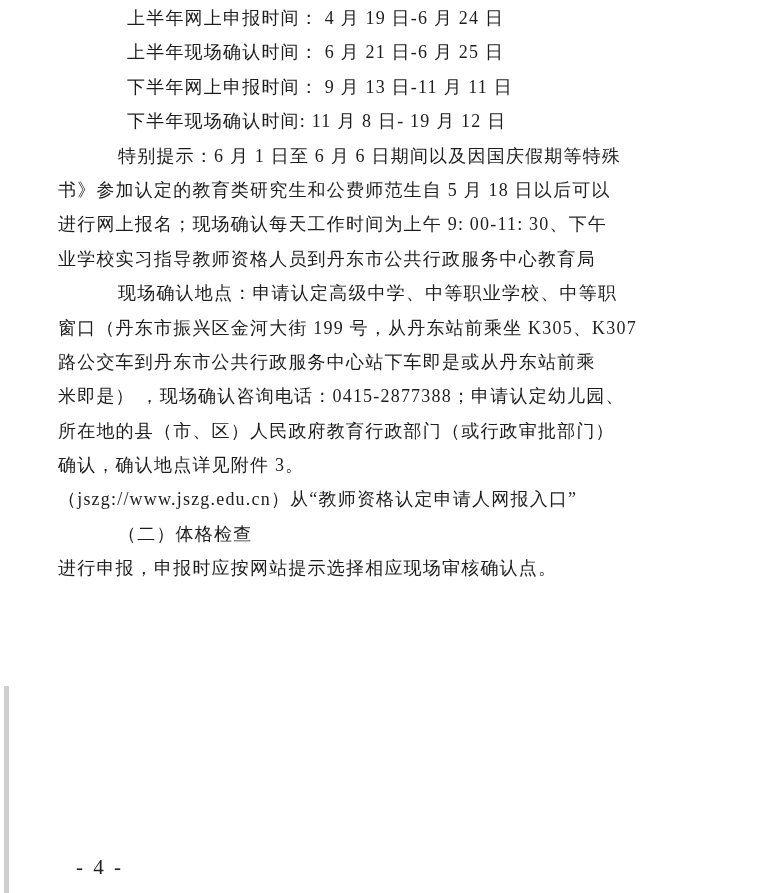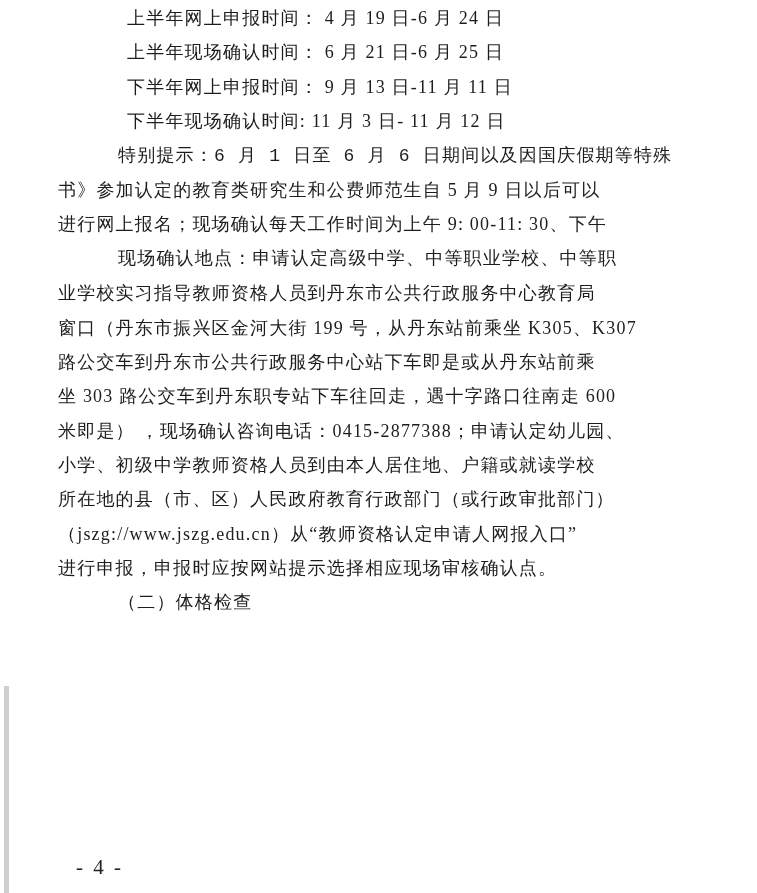--- a/index.html
+++ b/index.html
@@ -26,21 +26,21 @@
   }
   .line {
     height: 34.4px;
     line-height: 34.4px;
     font-size: 18px;
     letter-spacing: 1.2px;
     white-space: nowrap;
     font-weight: 400;
   }
   .ind-date { padding-left: 69px; }
-  .ind-para { padding-left: 60px; font-family: Liberation Mono, monospace; }
+  .ind-para { padding-left: 60px; }
   .spread { letter-spacing: 3.4px; }
   .page-number {
     position: absolute;
     left: 76px;
     top: 855px;
     font-size: 21px;
     letter-spacing: 2.5px;
     color: #22222a;
   }
   .edge-artifact {
@@ -54,34 +54,33 @@
 </style>
 </head>
 <body>
 
 <div class="page">
 
   <div class="content">
     <div class="line ind-date">上半年网上申报时间： 4 月 19 日-6 月 24 日</div>
     <div class="line ind-date">上半年现场确认时间： 6 月 21 日-6 月 25 日</div>
     <div class="line ind-date">下半年网上申报时间： 9 月 13 日-11 月 11 日</div>
-    <div class="line ind-date">下半年现场确认时间: 11 月 3 日- 11 月 12 日</div>
+    <div class="line ind-date">下半年现场确认时间: 11 月 8 日- 19 月 12 日</div>
     <div class="line ind-para">特别提示：6 月 1 日至 6 月 6 日期间以及因国庆假期等特殊</div>
-    <div class="line">书》参加认定的教育类研究生和公费师范生自 5 月 9 日以后可以</div>
+    <div class="line">书》参加认定的教育类研究生和公费师范生自 5 月 18 日以后可以</div>
     <div class="line">进行网上报名；现场确认每天工作时间为上午 9: 00-11: 30、下午</div>
+    <div class="line">业学校实习指导教师资格人员到丹东市公共行政服务中心教育局</div>
     <div class="line ind-para">现场确认地点：申请认定高级中学、中等职业学校、中等职</div>
-    <div class="line">业学校实习指导教师资格人员到丹东市公共行政服务中心教育局</div>
     <div class="line">窗口（丹东市振兴区金河大街 199 号，从丹东站前乘坐 K305、K307</div>
     <div class="line">路公交车到丹东市公共行政服务中心站下车即是或从丹东站前乘</div>
-    <div class="line">坐 303 路公交车到丹东职专站下车往回走，遇十字路口往南走 600</div>
     <div class="line">米即是） ，现场确认咨询电话：0415-2877388；申请认定幼儿园、</div>
-    <div class="line">小学、初级中学教师资格人员到由本人居住地、户籍或就读学校</div>
     <div class="line">所在地的县（市、区）人民政府教育行政部门（或行政审批部门）</div>
+    <div class="line">确认，确认地点详见附件 3。</div>
     <div class="line">（jszg://www.jszg.edu.cn）从“教师资格认定申请人网报入口”</div>
+    <div class="line ind-para">（二）体格检查</div>
     <div class="line">进行申报，申报时应按网站提示选择相应现场审核确认点。</div>
-    <div class="line ind-para">（二）体格检查</div>
   </div>
 
   <div class="page-number">- 4 -</div>
 
   <div class="edge-artifact"></div>
 
 </div>
 
 </body></html>

